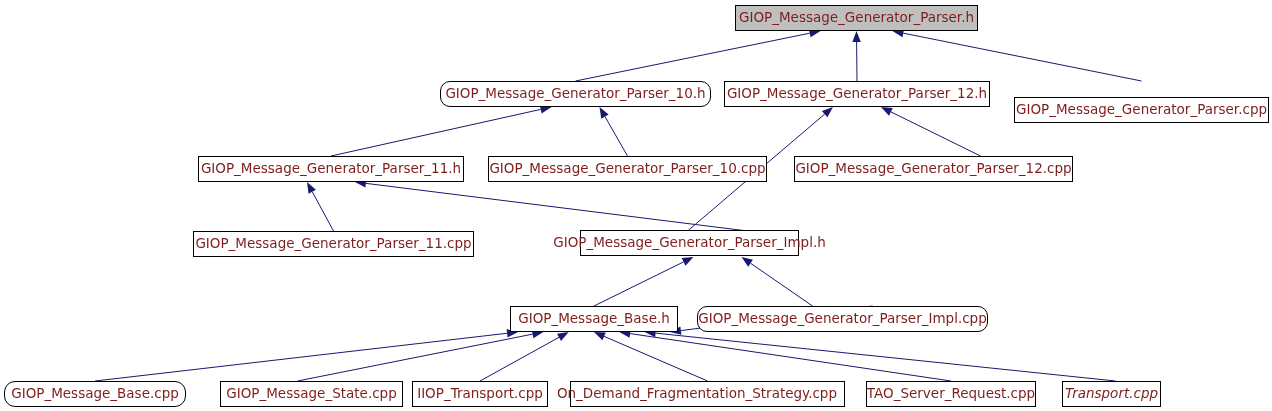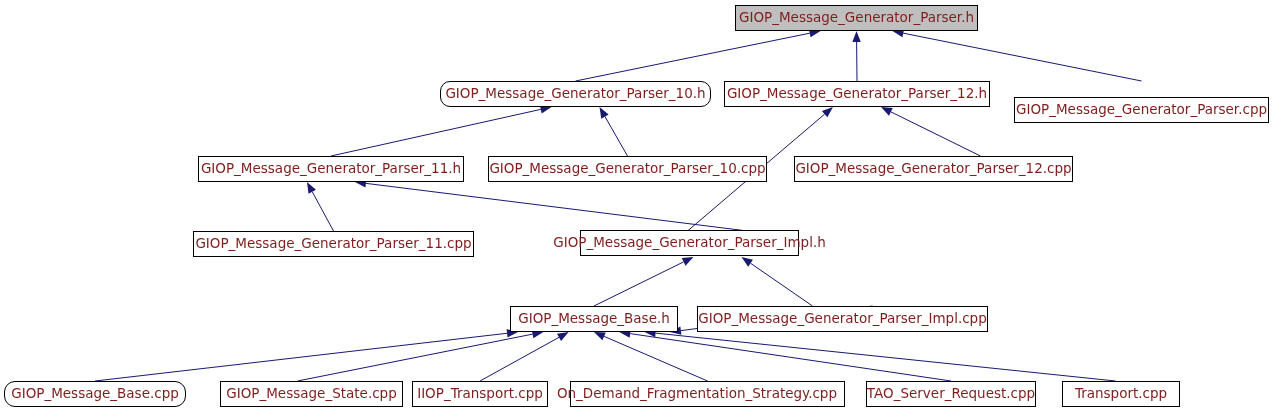--- a/index.html
+++ b/index.html
@@ -119,35 +119,35 @@
       </div>
       <div class="node-box" style="left: 193px; top: 231px; width: 281px; height: 26px;">
         <span class="node-label">GIOP_Message_Generator_Parser_11.cpp</span>
       </div>
       <div class="node-box" style="left: 580px; top: 230px; width: 219px; height: 26px;">
         <span class="node-label">GIOP_Message_Generator_Parser_Impl.h</span>
       </div>
       <div class="node-box" style="left: 510px; top: 306px; width: 168px; height: 26px;">
         <span class="node-label">GIOP_Message_Base.h</span>
       </div>
-      <div class="node-box" style="left: 697px; top: 306px; width: 291px; height: 26px;">
+      <div class="node-box" style="left: 697px; top: 306px; width: 291px; height: 26px; border-radius: 10px;">
         <span class="node-label">GIOP_Message_Generator_Parser_Impl.cpp</span>
       </div>
       <div class="node-box" style="left: 4px; top: 381px; width: 182px; height: 26px; border-radius: 11px;">
         <span class="node-label">GIOP_Message_Base.cpp</span>
       </div>
       <div class="node-box" style="left: 220px; top: 381px; width: 183px; height: 26px;">
         <span class="node-label">GIOP_Message_State.cpp</span>
       </div>
       <div class="node-box" style="left: 412px; top: 381px; width: 136px; height: 26px;">
         <span class="node-label">IIOP_Transport.cpp</span>
       </div>
       <div class="node-box" style="left: 570px; top: 381px; width: 275px; height: 26px; justify-content: flex-end;">
         <span class="node-label">On_Demand_Fragmentation_Strategy.cpp</span>
       </div>
       <div class="node-box" style="left: 866px; top: 381px; width: 170px; height: 26px;">
         <span class="node-label">TAO_Server_Request.cpp</span>
       </div>
-      <div class="node-box" style="left: 1062px; top: 381px; width: 118px; height: 26px;">
+      <div class="node-box" style="left: 1062px; top: 381px; width: 99px; height: 26px; font-style: italic;">
         <span class="node-label">Transport.cpp</span>
       </div>
     </div>
 </div>
 
 </body></html>

